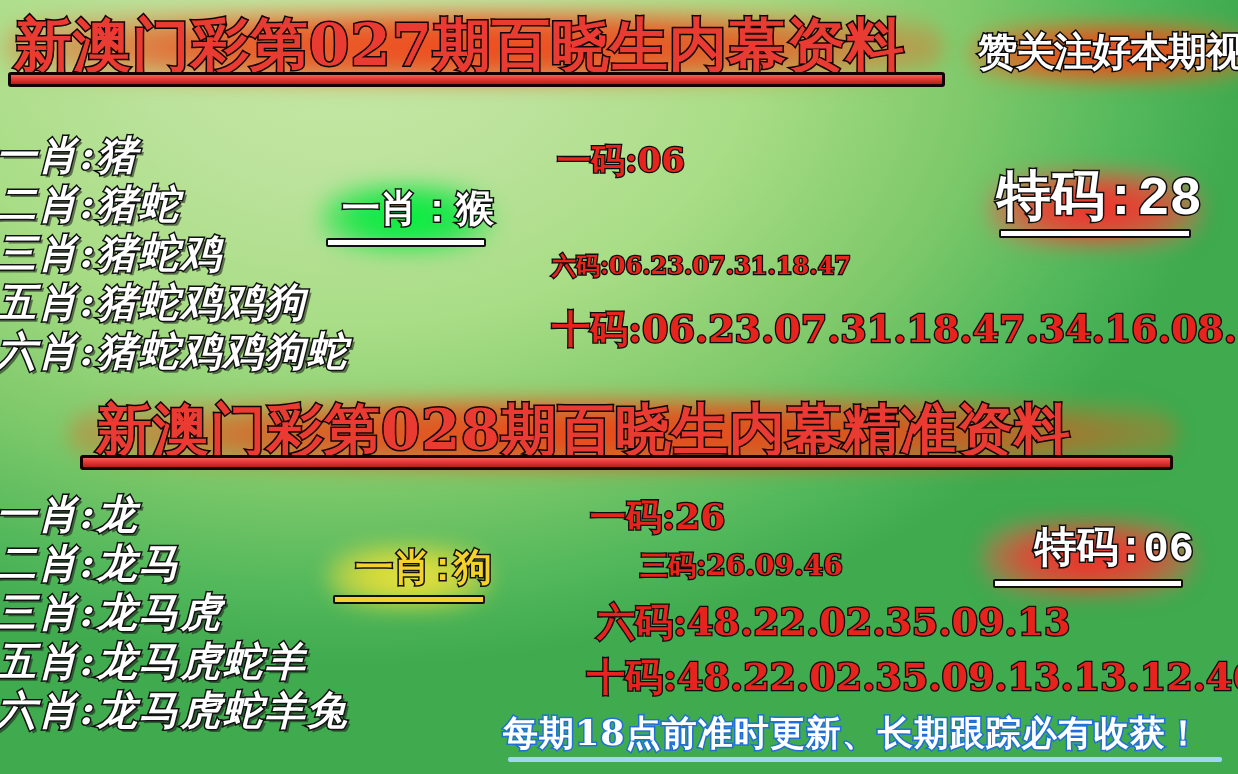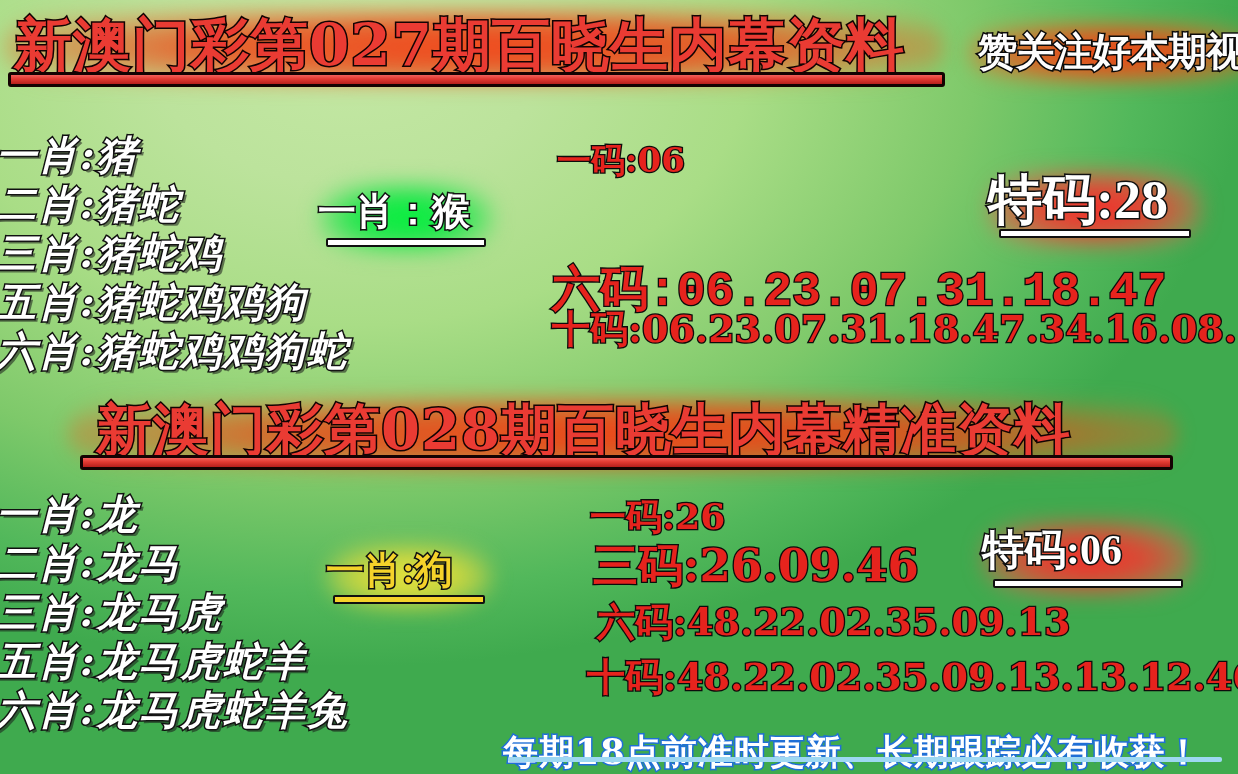--- a/index.html
+++ b/index.html
@@ -75,24 +75,24 @@
     letter-spacing:0px;
   }
 
   
   .pill{position:absolute;}
   .pill .pill-glow{
     position:absolute;inset:0;border-radius:46px/32px;filter:blur(10px);
   }
   .pill .pill-text{
     position:relative;font-weight:bold;
-    font-family:Liberation Serif, serif;
+    font-family:Liberation Mono, monospace;
     -webkit-text-stroke:3px #111;
     paint-order:stroke fill;
-    white-space:nowrap;text-align:left;
+    white-space:nowrap;text-align:right;
   }
   .pill .pill-rule{
     position:relative;height:9px;border:2.5px solid #101010;border-radius:2px;
     box-sizing:border-box;margin:0 auto;
   }
 
   .glow-green{background:radial-gradient(ellipse at center, rgba(0,240,60,.98) 0%, rgba(10,230,65,.86) 42%, rgba(60,225,90,.45) 68%, rgba(140,230,150,.12) 86%, rgba(168,220,138,0) 100%);}
   .glow-red{background:radial-gradient(ellipse at center, rgba(248,40,40,.97) 0%, rgba(244,60,50,.84) 42%, rgba(240,95,80,.44) 68%, rgba(230,150,130,.12) 86%, rgba(168,220,138,0) 100%);}
   .glow-yellow{background:radial-gradient(ellipse at center, rgba(238,228,60,.96) 0%, rgba(232,222,55,.82) 42%, rgba(225,218,70,.42) 68%, rgba(215,220,120,.12) 86%, rgba(168,220,138,0) 100%);}
 
@@ -126,21 +126,21 @@
   <div class="abs zrow" style="left:-4px;top:278px;font-size:40px;line-height:48px;">五肖:猪蛇鸡鸡狗</div>
   <div class="abs zrow" style="left:-4px;top:327px;font-size:40px;line-height:48px;">六肖:猪蛇鸡鸡狗蛇</div>
 
   <div class="pill" style="left:318px;top:182px;width:176px;height:72px;">
     <div class="pill-glow glow-green"></div>
     <div class="pill-text" style="color:#ffffff;font-size:38px;line-height:50px;padding-top:4px;">一肖：猴</div>
     <div class="pill-rule" style="width:160px;background:#ffffff;margin-top:2px;"></div>
   </div>
 
   <div class="abs nrow" style="left:557px;top:140px;font-size:34px;line-height:40px;">一码:06</div>
-  <div class="abs nrow" style="left:552px;top:270px;font-size:48px;line-height:44px;font-family:Liberation Mono, monospace;">六码:06.23.07.31.18.47</div>
+  <div class="abs nrow" style="left:552px;top:244px;font-size:24px;line-height:44px;">六码:06.23.07.31.18.47</div>
   <div class="abs nrow" style="left:552px;top:307px;font-size:38px;line-height:44px;">十码:06.23.07.31.18.47.34.16.08.21</div>
 
   <div class="pill" style="left:988px;top:170px;width:214px;height:78px;">
     <div class="pill-glow glow-red"></div>
     <div class="pill-text" style="color:#ffffff;font-size:54px;line-height:56px;padding-top:2px;">特码:28</div>
     <div class="pill-rule" style="width:192px;background:#ffffff;margin-top:1px;"></div>
   </div>
 
   <div class="banner-glow" style="left:68px;top:396px;width:1110px;height:76px;"></div>
   <div class="abs banner" style="left:96px;top:398px;font-size:56px;line-height:62px;">新澳门彩第028期百晓生内幕精准资料</div>
@@ -152,26 +152,26 @@
   <div class="abs zrow" style="left:-4px;top:637px;font-size:40px;line-height:48px;">五肖:龙马虎蛇羊</div>
   <div class="abs zrow" style="left:-4px;top:686px;font-size:40px;line-height:48px;">六肖:龙马虎蛇羊兔</div>
 
   <div class="pill" style="left:326px;top:544px;width:166px;height:66px;">
     <div class="pill-glow glow-yellow"></div>
     <div class="pill-text" style="color:#f5d22a;font-size:38px;line-height:48px;padding-top:2px;">一肖:狗</div>
     <div class="pill-rule" style="width:152px;background:#f5d22a;margin-top:1px;"></div>
   </div>
 
   <div class="abs nrow" style="left:590px;top:496px;font-size:36px;line-height:40px;">一码:26</div>
-  <div class="abs nrow" style="left:593px;top:545px;font-size:45px;line-height:42px;">三码:26.09.46</div>
+  <div class="abs nrow" style="left:640px;top:545px;font-size:28px;line-height:42px;">三码:26.09.46</div>
   <div class="abs nrow" style="left:597px;top:600px;font-size:38px;line-height:44px;">六码:48.22.02.35.09.13</div>
   <div class="abs nrow" style="left:587px;top:655px;font-size:38px;line-height:44px;">十码:48.22.02.35.09.13.13.12.46.26.03</div>
 
   <div class="pill" style="left:982px;top:520px;width:212px;height:76px;">
     <div class="pill-glow glow-red"></div>
     <div class="pill-text" style="color:#ffffff;font-size:42px;line-height:56px;padding-top:2px;">特码:06</div>
     <div class="pill-rule" style="width:190px;background:#ffffff;margin-top:1px;"></div>
   </div>
 
-  <div class="abs footer" style="left:503px;top:731px;font-size:35px;line-height:42px;">每期18点前准时更新、长期跟踪必有收获！</div>
+  <div class="abs footer" style="left:503px;top:712px;font-size:35px;line-height:42px;">每期18点前准时更新、长期跟踪必有收获！</div>
   <div class="footer-rule" style="left:508px;top:757px;width:714px;"></div>
 
 </div>
 
 </body></html>

